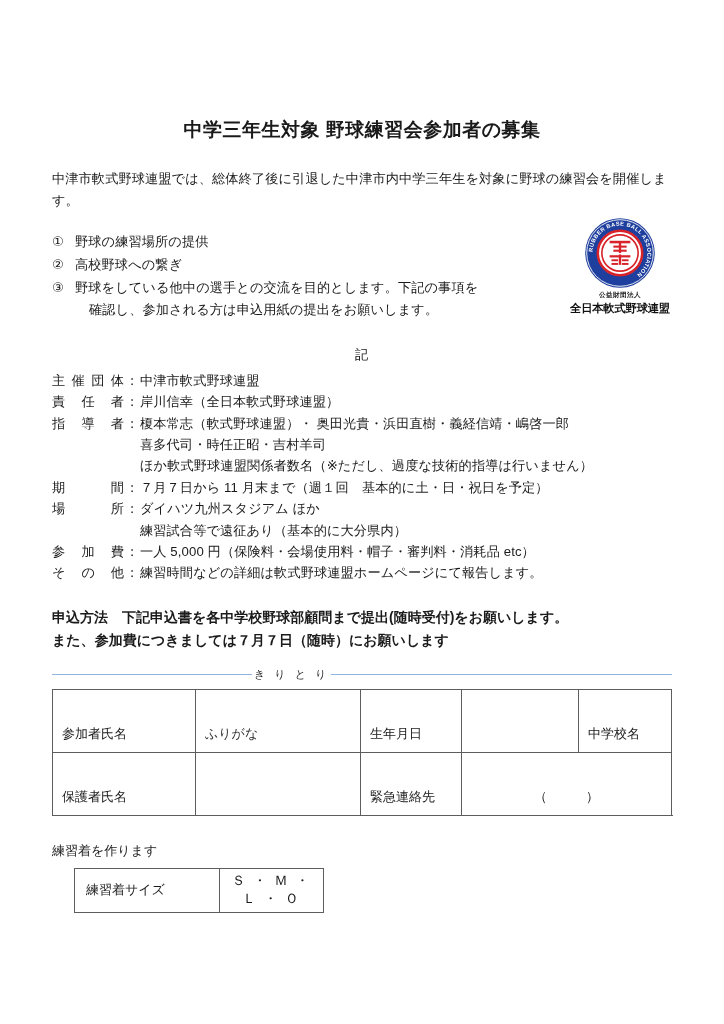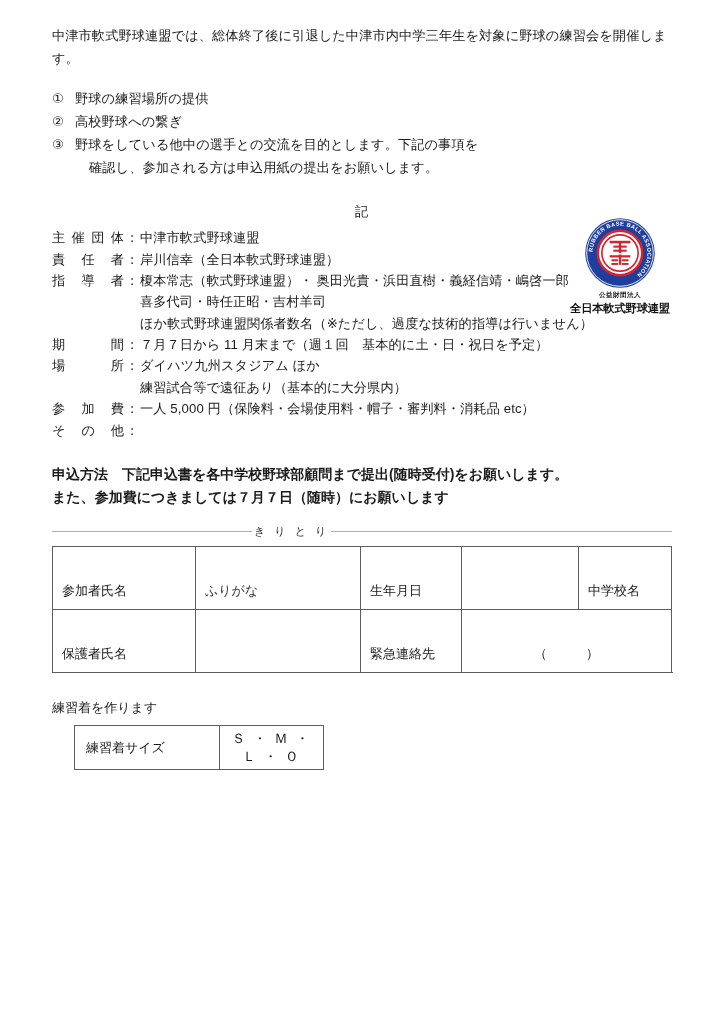--- a/index.html
+++ b/index.html
@@ -218,20 +218,21 @@
     text-align: center;
     letter-spacing: 2px;
     font-size: 13.5px;
   }
 </style>
 </head>
 <body>
 
 <div class="page">
 
+  <h1 class="doc-title">中学三年生対象  野球練習会参加者の募集</h1>
 
   <p class="intro">中津市軟式野球連盟では、総体終了後に引退した中津市内中学三年生を対象に野球の練習会を開催します。</p>
 
   <div class="num-list">
     <div class="num-item">
       <span class="num-marker">①</span>
       <span class="num-text">野球の練習場所の提供</span>
     </div>
     <div class="num-item">
       <span class="num-marker">②</span>
@@ -348,20 +349,21 @@
       <span class="dvalue">一人 5,000 円（保険料・会場使用料・帽子・審判料・消耗品 etc）</span>
     </div>
 
     <div class="drow">
       <span class="dlabel">
           <span>そ</span>
           <span>の</span>
           <span>他</span>
         </span>
       <span class="dcolon">：</span>
+      <span class="dvalue">練習時間などの詳細は軟式野球連盟ホームページにて報告します。</span>
     </div>
 
   </div>
 
   <div class="apply">
     <div><span class="u">申込方法　下記申込書を各中学校野球部顧問まで提出(随時受付)をお願いします。</span></div>
     <div><span class="u">また、参加費につきましては７月７日（随時）にお願いします</span></div>
   </div>
 
   <div class="cutline">

